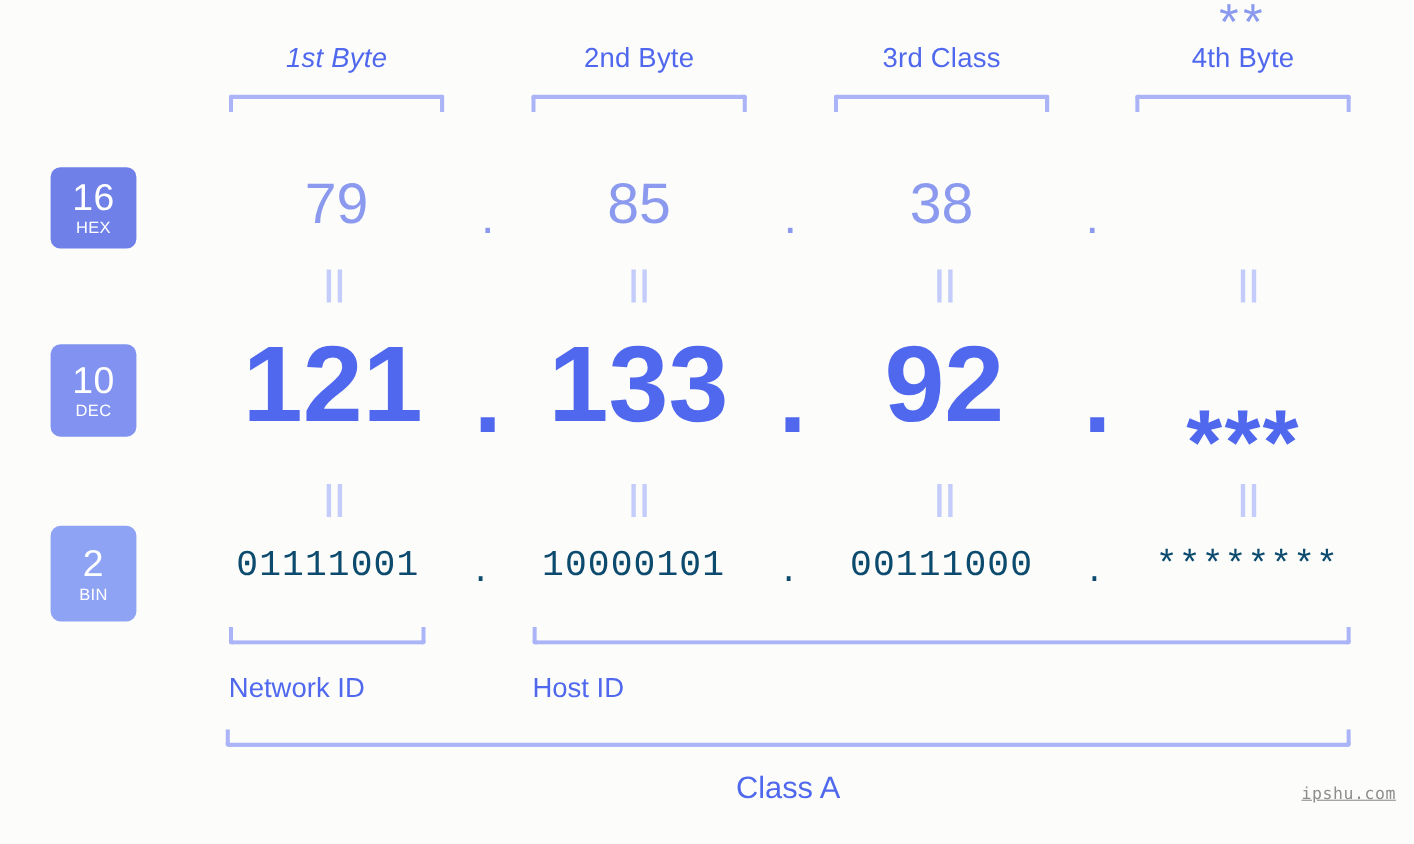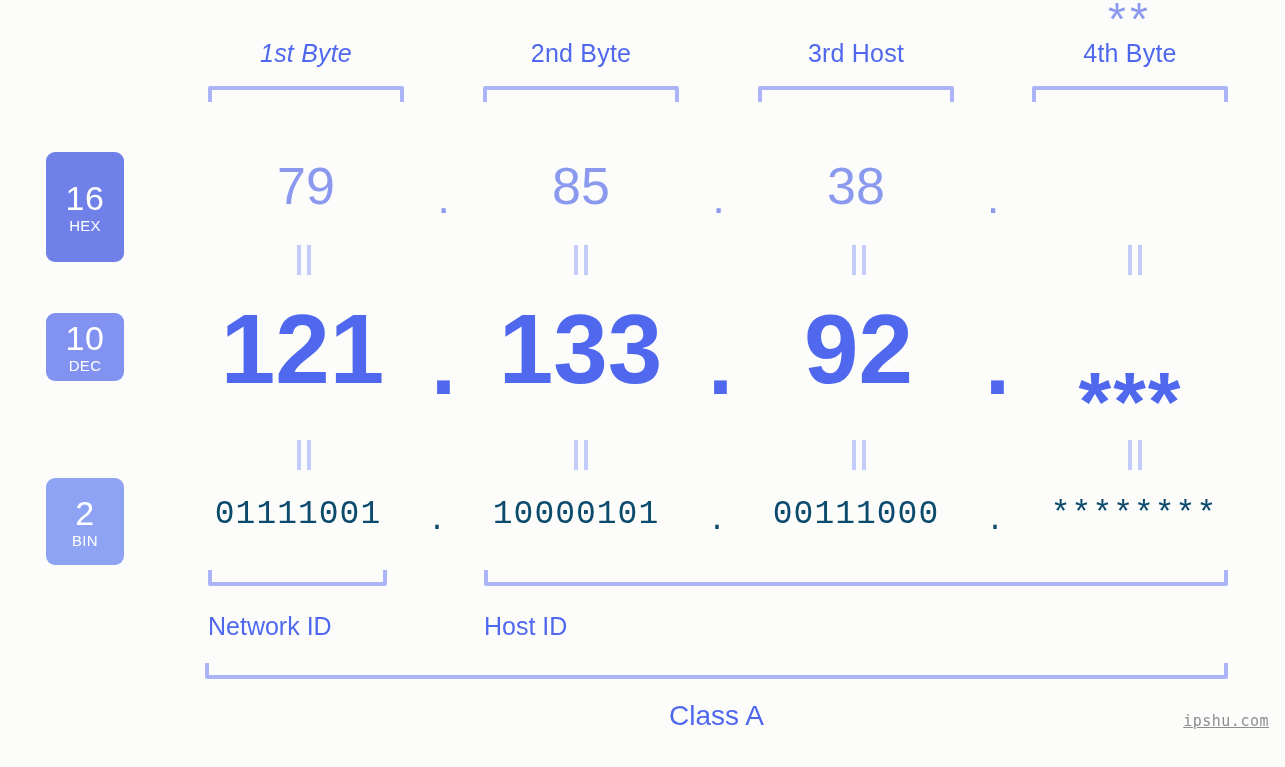--- a/index.html
+++ b/index.html
@@ -75,22 +75,22 @@
     font-size: 34px;
     font-weight: 400;
     letter-spacing: 0.5px;
   }
   .badge .base-name {
     font-size: 15px;
     font-weight: 400;
     margin-top: 3px;
     letter-spacing: 0.3px;
   }
-  #badge-hex { top: 152px; height: 110px; background: #6f80e8; }
-  #badge-dec { top: 313px; height: 68px; background: #8192f1; }
+  #badge-hex { top: 152px; height: 74px; background: #6f80e8; }
+  #badge-dec { top: 313px; height: 84px; background: #8192f1; }
   #badge-bin { top: 478px; height: 87px; background: #8fa3f5; }
 
   
   .octet {
     position: absolute;
     text-align: center;
     white-space: nowrap;
     line-height: 1;
   }
   .dot {
@@ -183,21 +183,21 @@
     text-decoration: underline;
   }
 </style>
 </head>
 <body>
 
 <div id="stage">
 
   <div class="byte-label" style="left:208px; width:196px;font-style:italic;">1st Byte</div>
   <div class="byte-label" style="left:483px; width:196px;">2nd Byte</div>
-  <div class="byte-label" style="left:758px; width:196px;">3rd Host</div>
+  <div class="byte-label" style="left:758px; width:196px;">3rd Class</div>
   <div class="byte-label" style="left:1032px; width:196px;">4th Byte</div>
 
   <div class="bracket-down" style="left:208px; top:86px; width:196px;"></div>
   <div class="bracket-down" style="left:483px; top:86px; width:196px;"></div>
   <div class="bracket-down" style="left:758px; top:86px; width:196px;"></div>
   <div class="bracket-down" style="left:1032px; top:86px; width:196px;"></div>
 
   <div class="badge" id="badge-hex">
     <span class="num">16</span>
     <span class="base-name">HEX</span>

